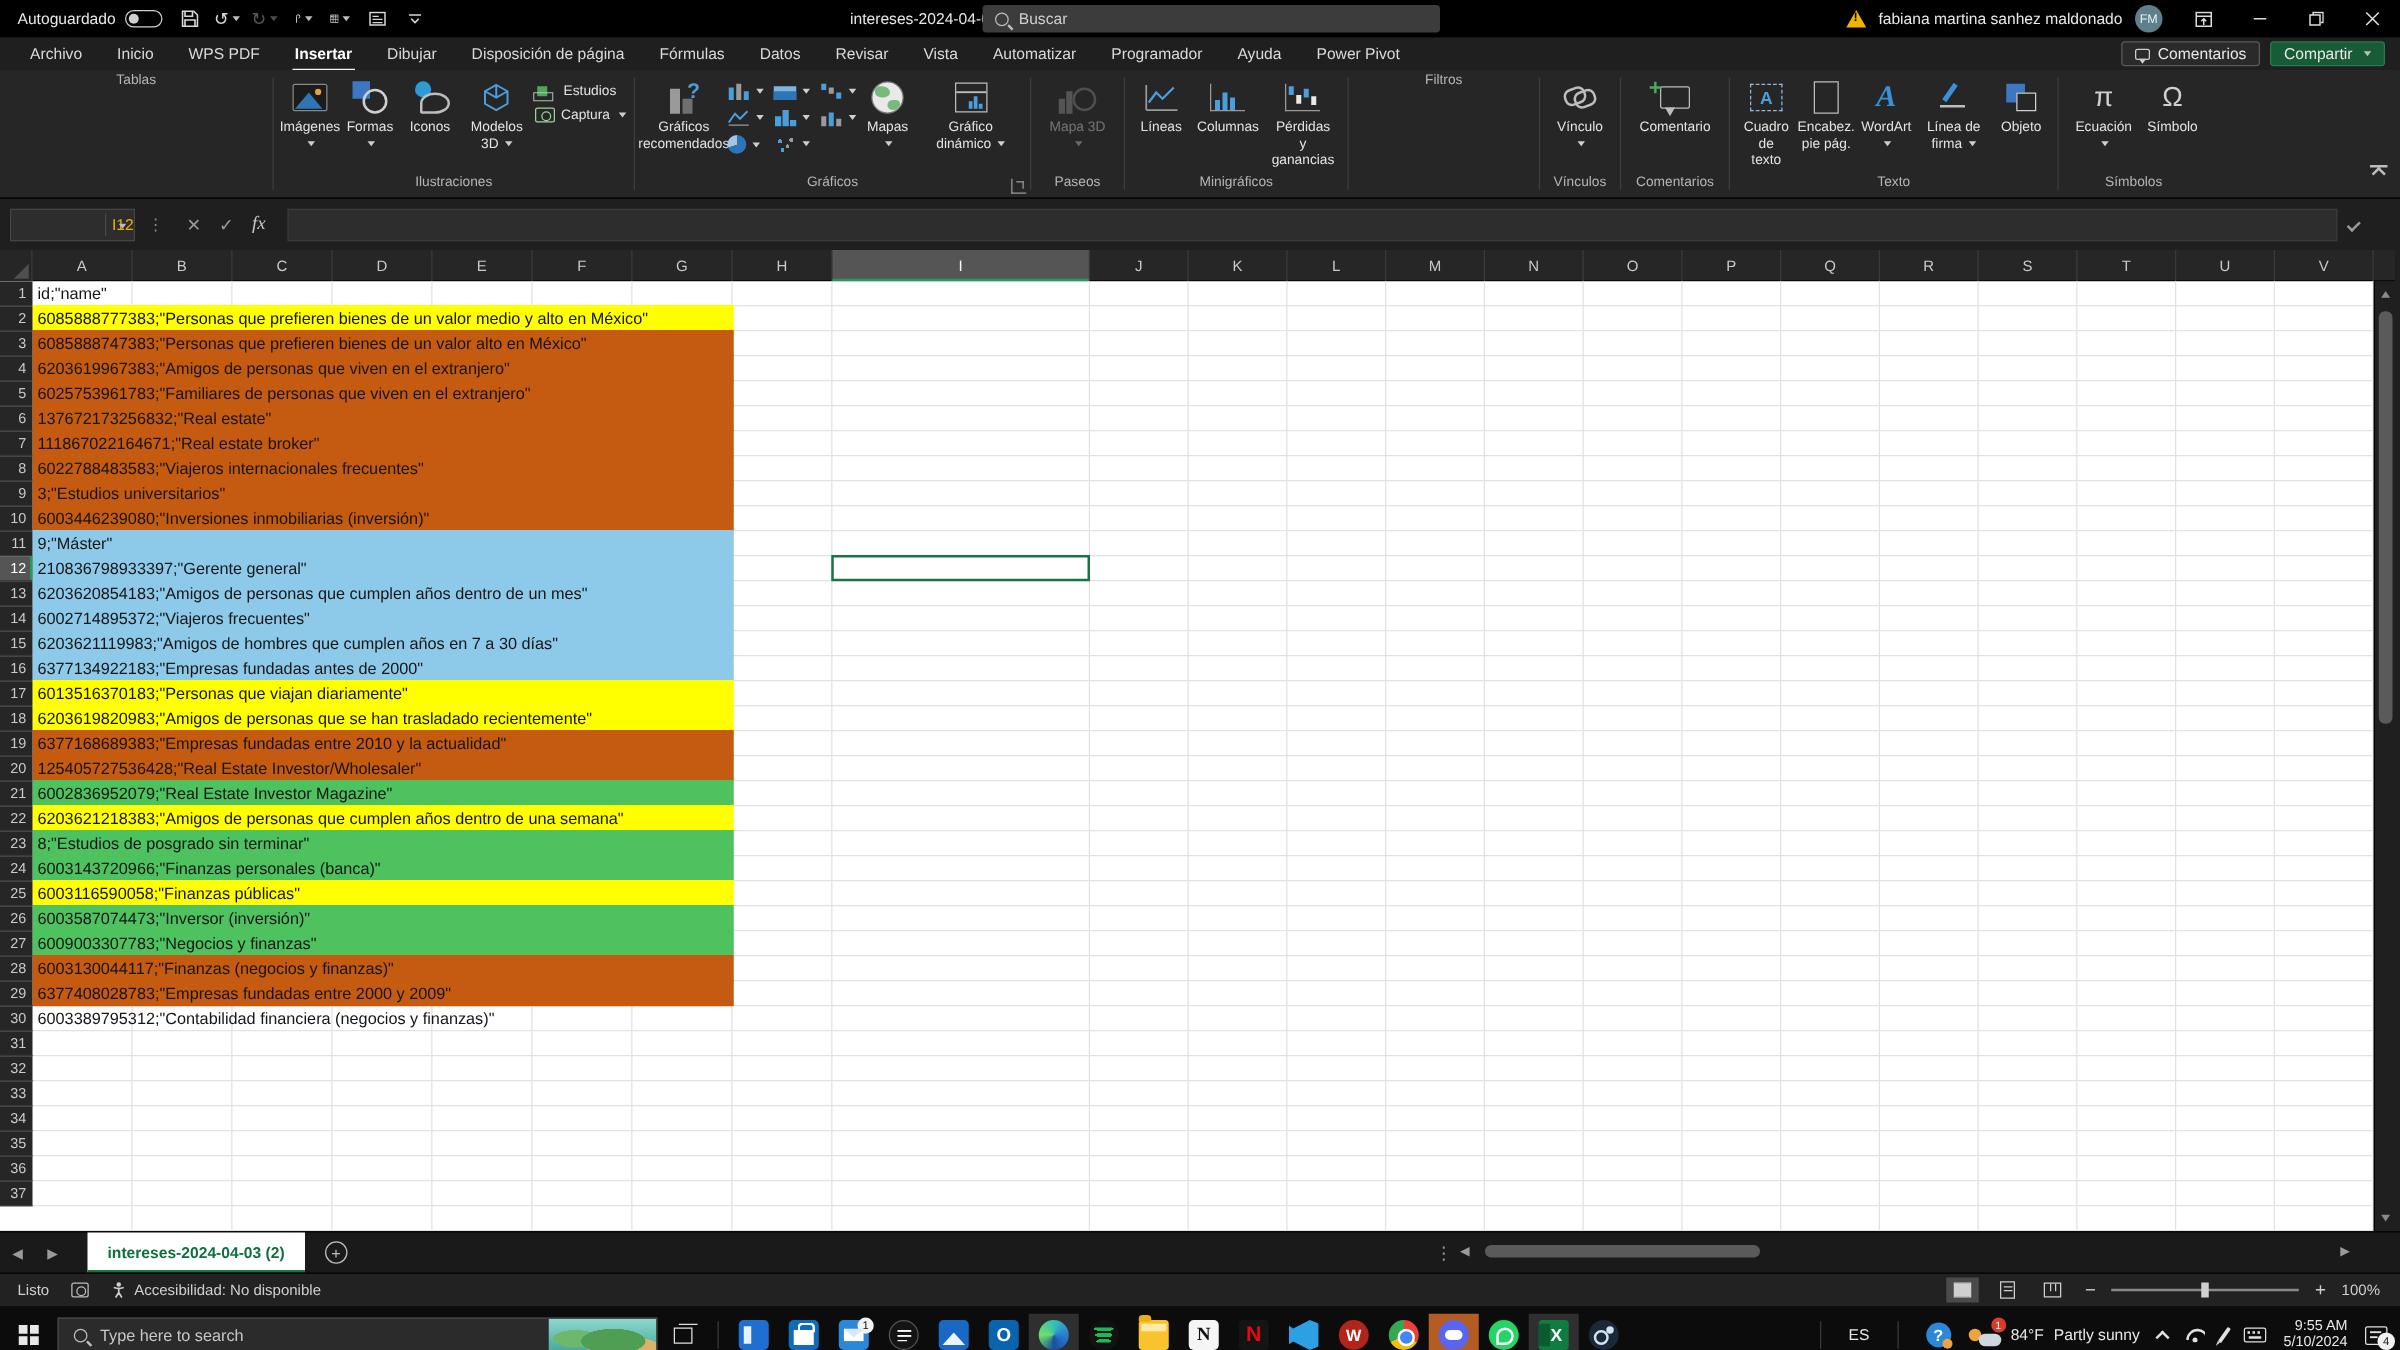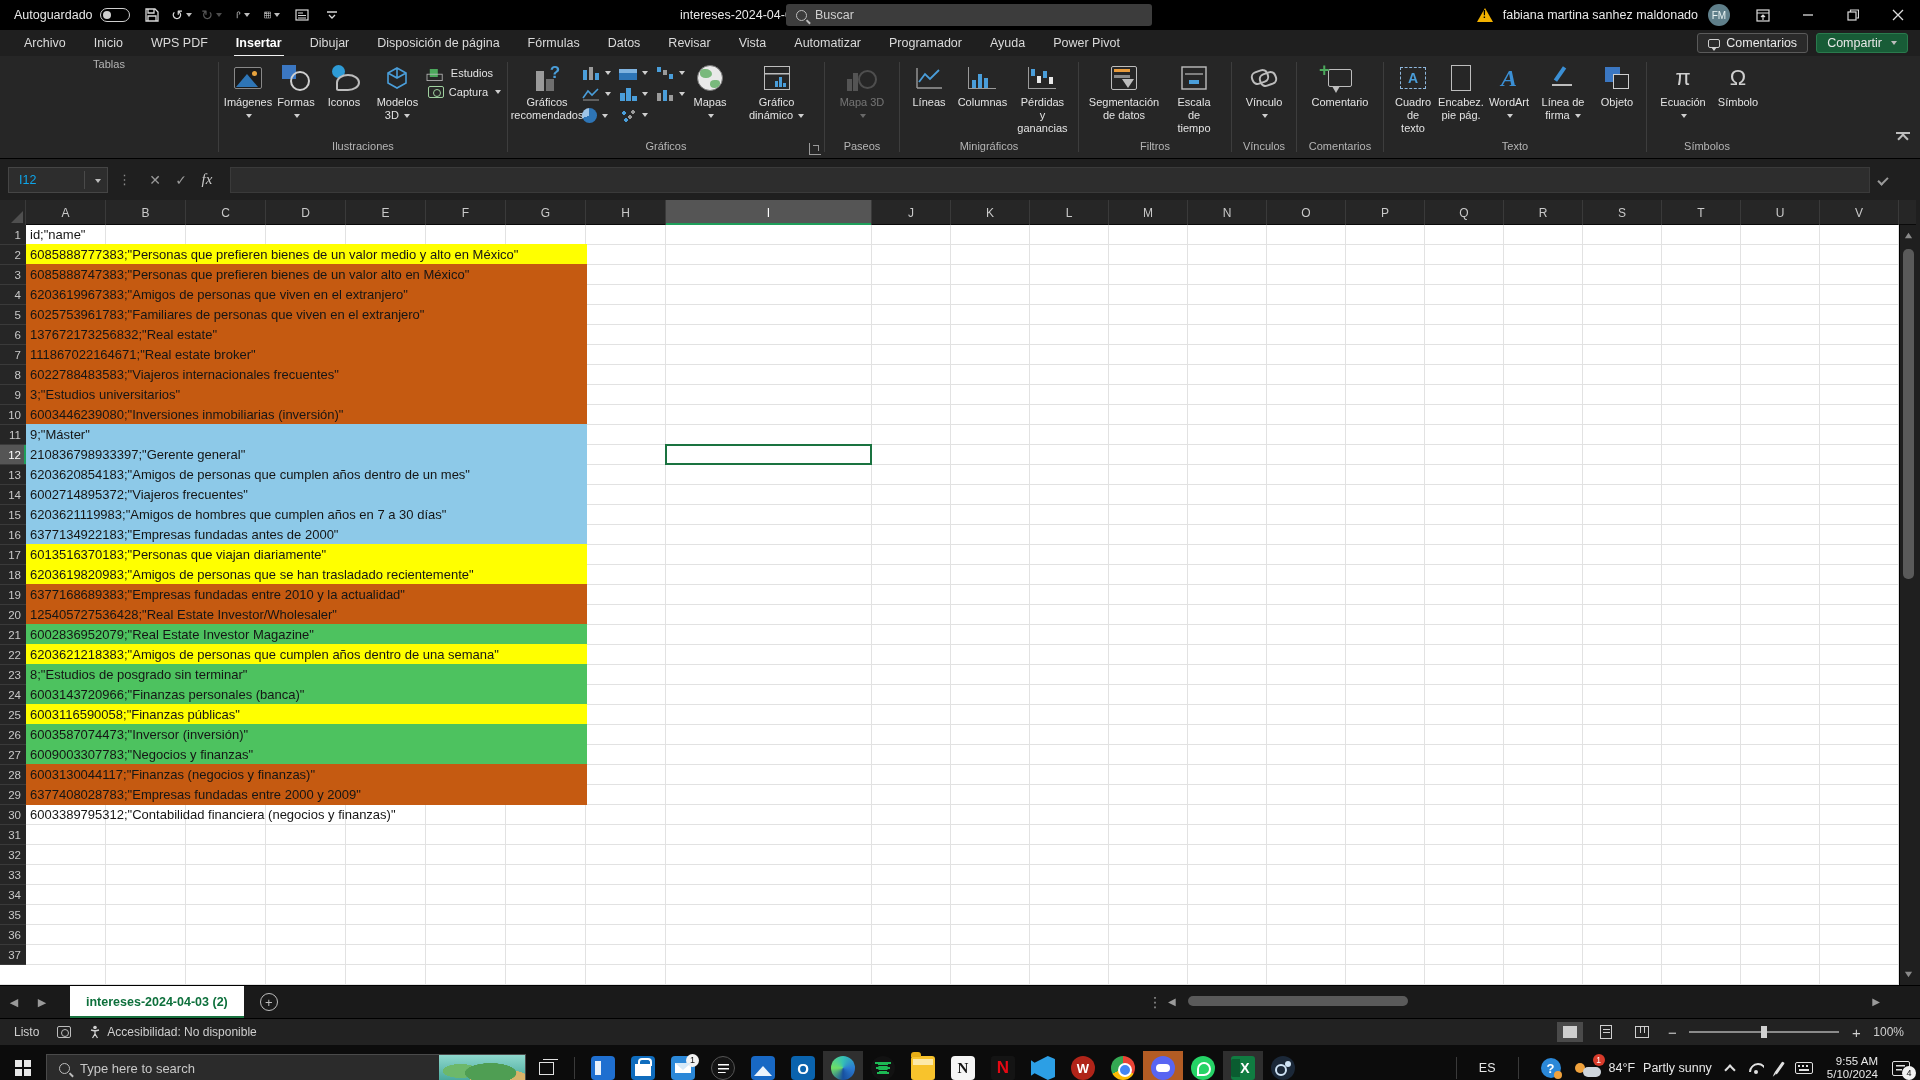--- a/index.html
+++ b/index.html
@@ -125,21 +125,21 @@
   .objic::before { content:""; position:absolute; left:0; top:0; width:15px; height:15px; background:#3b77c2; }
   .objic::after { content:""; position:absolute; right:0; bottom:0; width:14px; height:13px; border:1.8px solid #cfcfcf; background:#262626; }
   .symtxt { font-size:22px; color:#cfcfcf; line-height:24px; }
   .cube { width:24px; height:24px; }
   .map3d { width:30px; height:26px; position:relative; }
   .map3d::before { content:""; position:absolute; left:0; bottom:0; width:14px; height:18px; background:linear-gradient(#9a9a9a,#9a9a9a) 0 bottom/5px 12px no-repeat, linear-gradient(#9a9a9a,#9a9a9a) 6px bottom/5px 18px no-repeat; }
   .map3d::after { content:""; position:absolute; right:0; bottom:2px; width:15px; height:15px; border:2px solid #8a8a8a; border-radius:50%; }
 
   
   #formulabar { left:0; top:158px; width:1920px; height:42px; background:#1f1f1f; display:flex; align-items:center; border-top:1px solid #000; }
-  #namebox { margin-left:8px; width:100px; height:26px; background:#2d2d2d; border:1px solid #454545; display:flex; align-items:center; color:#0ea5e9; font-size:12.5px; padding-left:10px; position:relative; }
+  #namebox { margin-left:8px; width:100px; height:26px; background:#2d2d2d; border:1px solid #454545; display:flex; align-items:center; color:#eab308; font-size:12.5px; padding-left:10px; position:relative;justify-content:flex-end; }
   #namebox .nbcaret { position:absolute; right:6px; top:11px; }
   #namebox::after { content:""; position:absolute; right:22px; top:3px; bottom:3px; width:1px; background:#4a4a4a; }
   .fdots { color:#8a8a8a; margin:0 10px; font-size:13px; letter-spacing:1px; }
   .fbtn { width:26px; height:26px; display:flex; align-items:center; justify-content:center; color:#9a9a9a; font-size:14px; }
   .fx { font-style:italic; font-family:"Liberation Serif", serif; color:#c8c8c8; font-size:15px; }
   #formula-input { margin-left:10px; width:1640px; height:26px; background:#2d2d2d; border:1px solid #3a3a3a; color:#e8e8e8; font-size:12.5px; padding-left:8px; line-height:24px; }
   #fexpand { margin-left:8px; width:10px; height:6px; border-left:2px solid #9a9a9a; border-bottom:2px solid #9a9a9a; transform:rotate(-45deg); }
 
   
   #colheaders { left:0; top:200px; width:1920px; height:25px; background:#262626; display:flex; border-bottom:1px solid #0a0a0a; }
@@ -513,38 +513,20 @@
               <span class="spark-win"></span>
             </span>
           <span class="lbl">Pérdidas y ganancias</span>
         </div>
       </div>
       <div class="rgroup-label">Minigráficos</div>
     </div>
     <div class="rdivider"></div>
 
     <div class="rgroup" style="width:152px;">
-      <div class="rgroup-content">
-        <div class="rbtn" style="width:78px;">
-          <span class="ricon">
-              <span class="slicer"></span>
-            </span>
-          <span class="lbl">Segmentación de datos</span>
-        </div>
-        <div class="rbtn" style="width:58px;">
-          <span class="ricon">
-            <svg width="26" height="24" viewBox="0 0 26 24">
-                <rect x="1" y="1" width="24" height="22" fill="none" stroke="#bdbdbd" stroke-width="1.4"></rect>
-                <path d="M4 8 h18" stroke="#bdbdbd" stroke-width="1.2"></path>
-                <rect x="8" y="14" width="10" height="4" fill="#4a9eda"></rect>
-              </svg>
-          </span>
-          <span class="lbl">Escala de tiempo</span>
-        </div>
-      </div>
       <div class="rgroup-label">Filtros</div>
     </div>
     <div class="rdivider"></div>
 
     <div class="rgroup" style="width:64px;">
       <div class="rgroup-content" style="justify-content:center;">
         <div class="rbtn">
           <span class="ricon">
               <span class="linkic"></span>
             </span>

